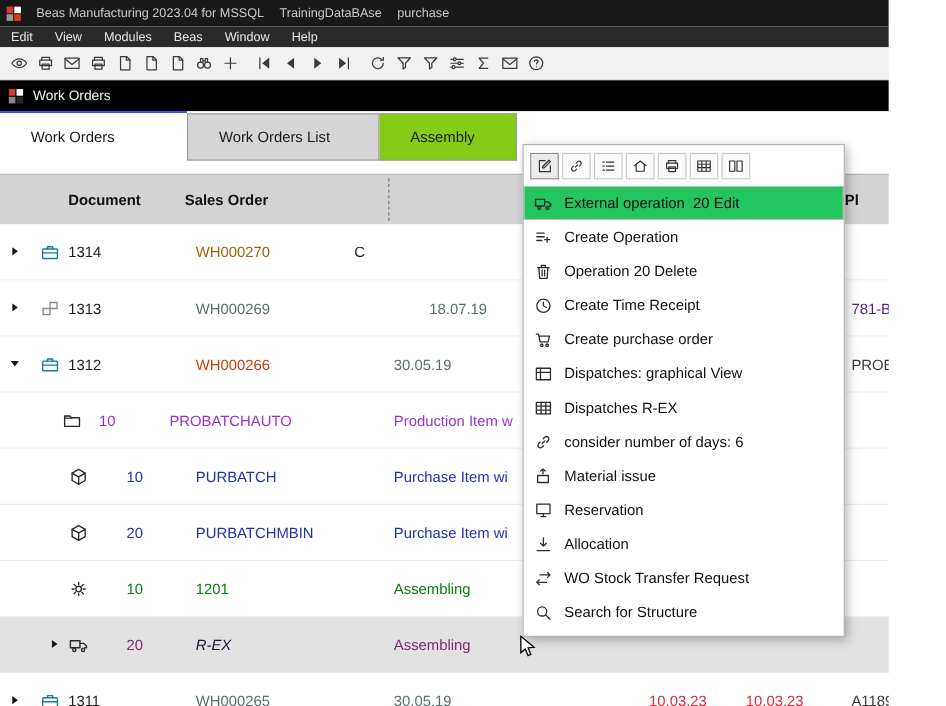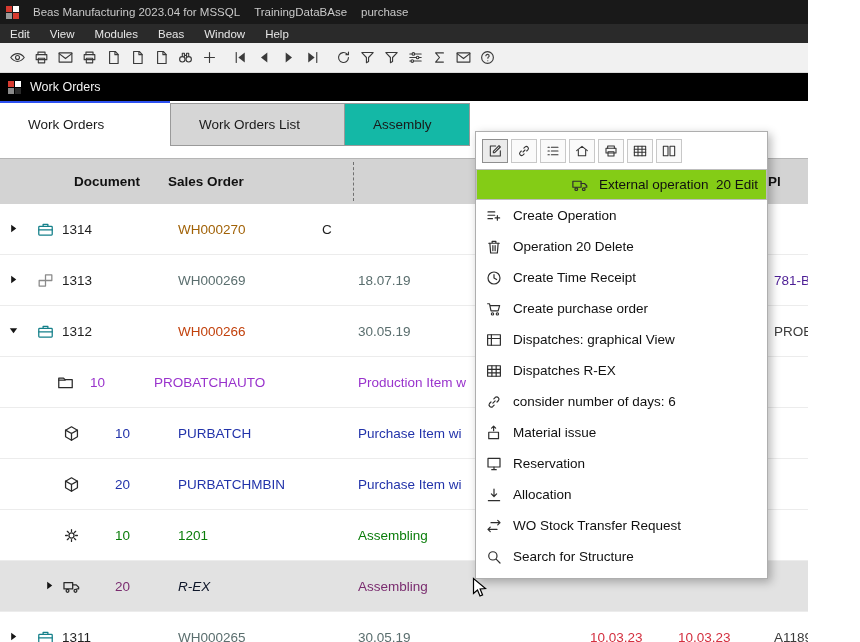--- a/index.html
+++ b/index.html
@@ -20,21 +20,21 @@
 
   
   .panelbar{height:28px;background:#000;color:#f2f2f2;display:flex;align-items:center;gap:9px;
     font-size:12.5px;padding-left:8px;}
   .panelbar .plogo{display:inline-grid;grid-template-columns:6px 6px;grid-template-rows:6px 6px;gap:1px;}
   .accent{height:2px;}
   .tabrow{height:43px;display:flex;background:#fff;}
   .tab{height:43px;display:flex;align-items:center;padding-left:28px;font-size:13.5px;color:#1a1a1a;box-sizing:border-box;}
   .tab.active{background:#fff;width:170px;}
   .tab.t2{width:175px;background:#d6d6d6;border:1px solid #9a9a9a;}
-  .tab.t3{width:125px;background:#14b8a6;border:1px solid #9a9a9a;border-left:none;}
+  .tab.t3{width:125px;background:#84cc16;border:1px solid #9a9a9a;border-left:none;}
   .gap{height:12px;background:#fff;}
 
   
   .grid-cols{display:grid;grid-template-columns:28px 34px 90px 170px 153px 115px 88px 84px 75px 23px;}
   .thead{height:45px;background:#d3d3d3;border-top:1px solid #b5b5b5;position:relative;
     font-size:13.5px;font-weight:bold;color:#111;align-items:center;}
   .thead .hcell{white-space:nowrap;overflow:hidden;}
   .thead .dash{position:absolute;left:353px;top:3px;bottom:3px;border-left:1px dashed #6f6f6f;}
   .rows{}
   .trow{height:50px;border-bottom:1px solid #ececec;align-items:center;font-size:13.5px;background:#fff;position:relative;}
@@ -52,21 +52,21 @@
   .ctxmenu{position:absolute;left:475px;top:131px;width:293px;background:#fff;
     border:1px solid #aeaeae;box-shadow:3px 3px 9px rgba(0,0,0,.28);z-index:50;padding:4px 0 6px 0;box-sizing:border-box;}
   .ctx-strip{display:flex;gap:3px;padding:3px 6px 6px 6px;}
   .ctx-strip .tbtn{width:26px;height:24px;border:1px solid #c8c8c8;background:#fafafa;
     display:flex;align-items:center;justify-content:center;color:#333;box-sizing:border-box;}
   .ctx-strip .tbtn.active{background:#ebebeb;border-color:#8f8f8f;}
   .ctx-strip .tbtn svg{width:16px;height:16px;}
   .ctx-item{height:31px;display:flex;align-items:center;gap:10px;padding:0 9px;font-size:13.5px;color:#101010;box-sizing:border-box;}
   .ctx-item span{white-space:pre;}
   .ctx-item svg{width:18px;height:18px;color:#2e2e2e;flex:0 0 auto;}
-  .ctx-item.hl{background:#84cc16;box-shadow:inset 0 0 0 1px #bdbdbd;justify-content:flex-end;}
+  .ctx-item.hl{background:#22c55e;box-shadow:inset 0 0 0 1px #bdbdbd;}
 
   .cursor{position:absolute;left:472px;top:577px;z-index:99;}
 </style>
 </head>
 <body>
 
 <svg width="0" height="0" style="position:absolute">
   <symbol id="sym-trright" viewBox="0 0 24 24">
       <path fill="currentColor" stroke="none" d="M7 4l11 8L7 20z"></path>
     </symbol>
@@ -371,21 +371,21 @@
   <div class="tabrow">
       <div class="tab active">Work Orders</div>
       <div class="tab t2">Work Orders List</div>
       <div class="tab t3">Assembly</div>
     </div>
   <div class="gap"></div>
 
   <div class="thead grid-cols">
     <span class="hcell"></span>
     <span class="hcell"></span>
-    <span class="hcell" style="text-align:center">Document</span>
+    <span class="hcell" style="text-align:left">Document</span>
     <span class="hcell" style="padding-left:16px">Sales Order</span>
     <span class="hcell"></span>
     <span class="hcell"></span>
     <span class="hcell"></span>
     <span class="hcell" style="padding-left:14px">Item</span>
     <span class="hcell" style="padding-left:6px">Pl</span>
     <span class="dash"></span>
   </div>
 
   <div class="rows">
@@ -410,21 +410,21 @@
         <span class="cell exp"><span style="display: inline-block; padding-left: 8px;"><svg viewBox="0 0 24 24" class="ic" style="width: 11px; height: 11px;">
               <use href="#sym-trright"></use>
             </svg></span></span>
         <span class="cell rowicon">
           <svg viewBox="0 0 24 24" class="ic" style="color: rgb(138, 138, 138); transform: translateX(8px);">
             <use href="#sym-boxes"></use>
           </svg>
         </span>
         <span class="cell" style="color: rgb(31, 31, 31);">1313</span>
         <span class="cell" style="padding-left: 26px; color: rgb(90, 110, 110);">WH000269</span>
-        <span class="cell" style="padding-left: 36px; color: rgb(90, 110, 110);">18.07.19</span>
+        <span class="cell" style="padding-left: 36px; color: rgb(90, 110, 110); text-align: center;">18.07.19</span>
         <span class="cell" style="color: rgb(31, 31, 31);"></span>
         <span class="cell" style="color: rgb(211, 47, 63);"></span>
         <span class="cell" style="color: rgb(211, 47, 63);"></span>
         <span class="cell clip" style="padding-left: 12px; color: #4c1d95;">781-B</span>
         <span class="cell"></span>
       </div>
       <div class="trow grid-cols">
         <span class="cell exp"><span style="display: inline-block; padding-left: 8px;"><svg viewBox="0 0 24 24" class="ic" style="width: 11px; height: 11px;">
               <use href="#sym-trdown"></use>
             </svg></span></span>

